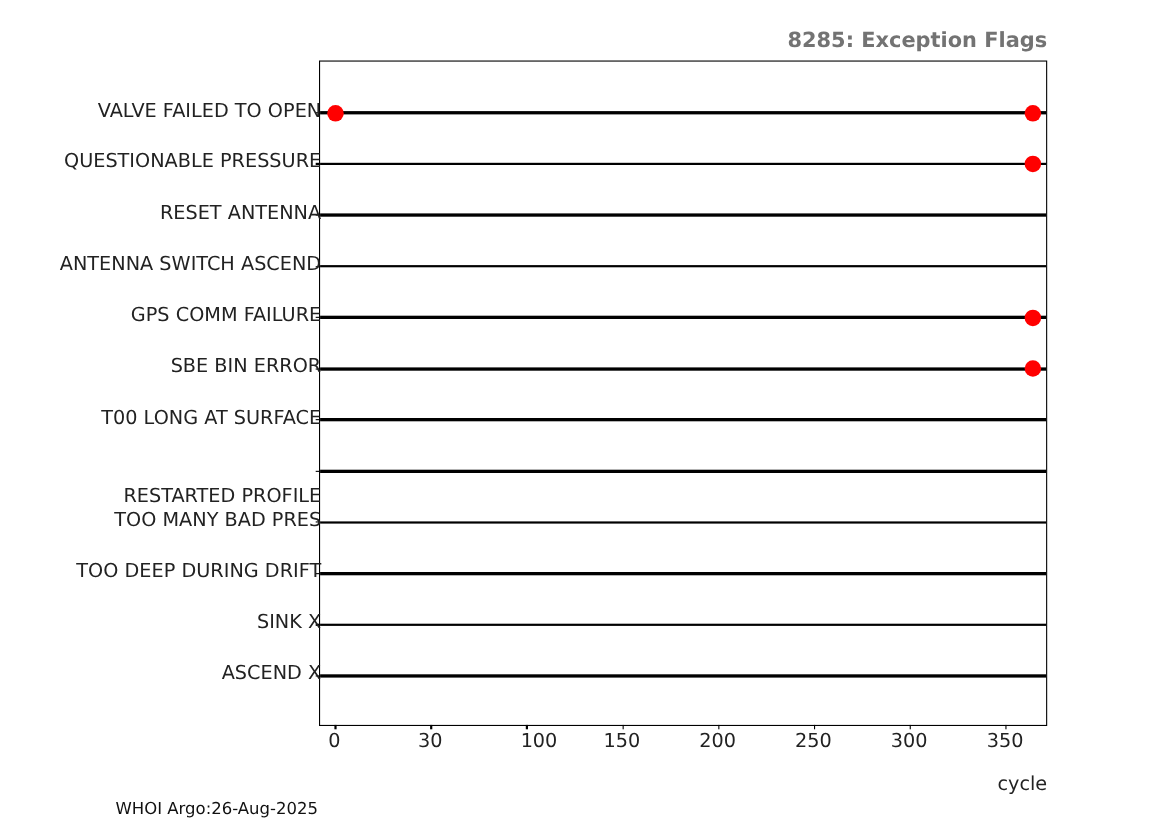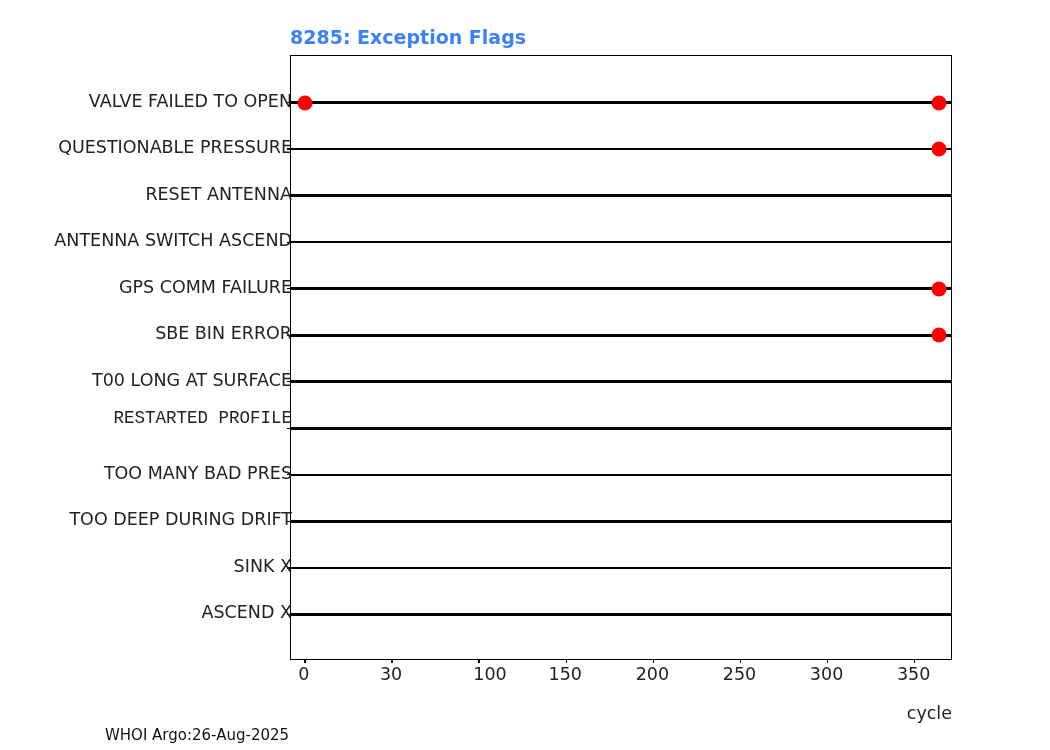--- a/index.html
+++ b/index.html
@@ -21,24 +21,24 @@
     width: 1050px;
     height: 750px;
   }
 
   
   #chart-title {
     position: absolute;
     left: 290px;
     top: 26px;
     width: 662px;
-    text-align: left;
+    text-align: right;
     font-size: 19px;
     font-weight: bold;
-    color: #3b82f6;
+    color: #737373;
     letter-spacing: 0px;
     white-space: nowrap;
   }
 
   
   #plot-area {
     position: absolute;
     left: 290px;
     top: 55px;
     width: 662px;
@@ -180,21 +180,21 @@
 
   <div id="footer-credit">WHOI Argo:26-Aug-2025</div>
 
 <div class="y-tick-label" style="top: 148.077px;">QUESTIONABLE PRESSURE</div>
     <div class="y-tick-label" style="top: 101.538px;">VALVE FAILED TO OPEN</div>
     <div class="y-tick-label" style="top: 194.615px;">RESET ANTENNA</div>
     <div class="y-tick-label" style="top: 241.154px;">ANTENNA SWITCH ASCEND</div>
     <div class="y-tick-label" style="top: 287.692px;">GPS COMM FAILURE</div>
     <div class="y-tick-label" style="top: 334.231px;">SBE BIN ERROR</div>
     <div class="y-tick-label" style="top: 380.769px;">T00 LONG AT SURFACE</div>
-    <div class="y-tick-label" style="top: 419px; font-family: Liberation Mono, monospace;">RESTARTED PROFILE</div>
+    <div class="y-tick-label" style="top: 452px;">RESTARTED PROFILE</div>
     <div class="y-tick-label" style="top: 520.385px;">TOO DEEP DURING DRIFT</div>
     <div class="y-tick-label" style="top: 473.846px;">TOO MANY BAD PRES</div>
     <div class="y-tick-label" style="top: 566.923px;">SINK X</div>
     <div class="y-tick-label" style="top: 613.462px;">ASCEND X</div>
     <div class="x-tick-label" style="left: 303.937px;">0</div>
     <div class="x-tick-label" style="left: 391.042px;">30</div>
     <div class="x-tick-label" style="left: 490px;">100</div>
     <div class="x-tick-label" style="left: 565.253px;">150</div>
     <div class="x-tick-label" style="left: 652.358px;">200</div>
     <div class="x-tick-label" style="left: 739.463px;">250</div>

